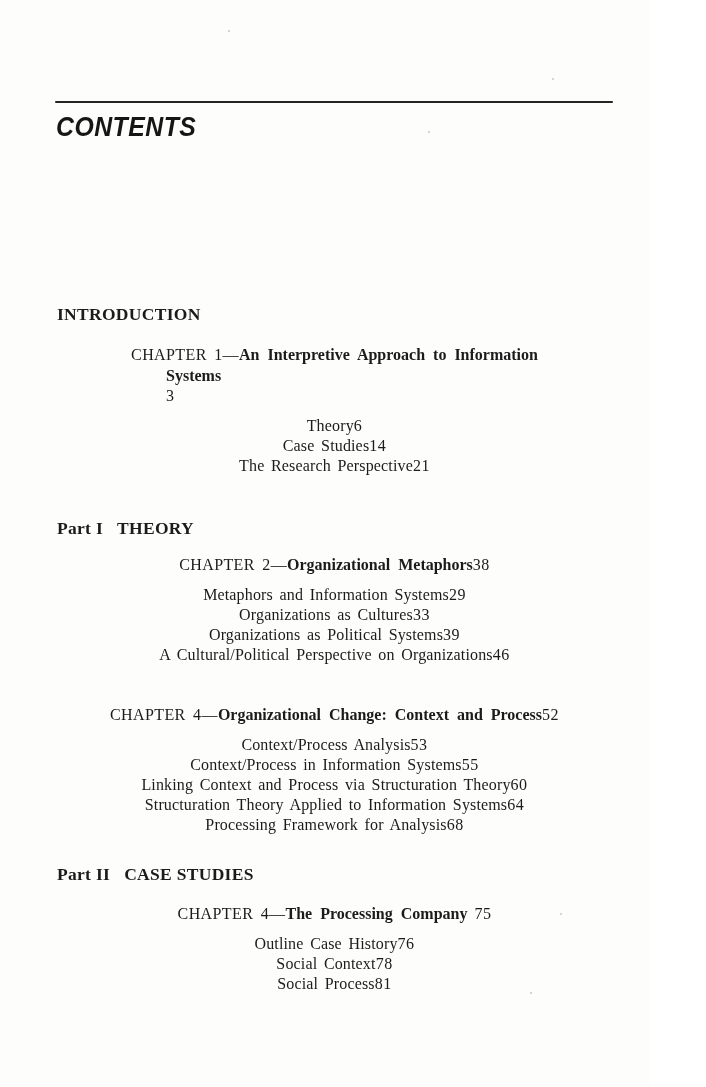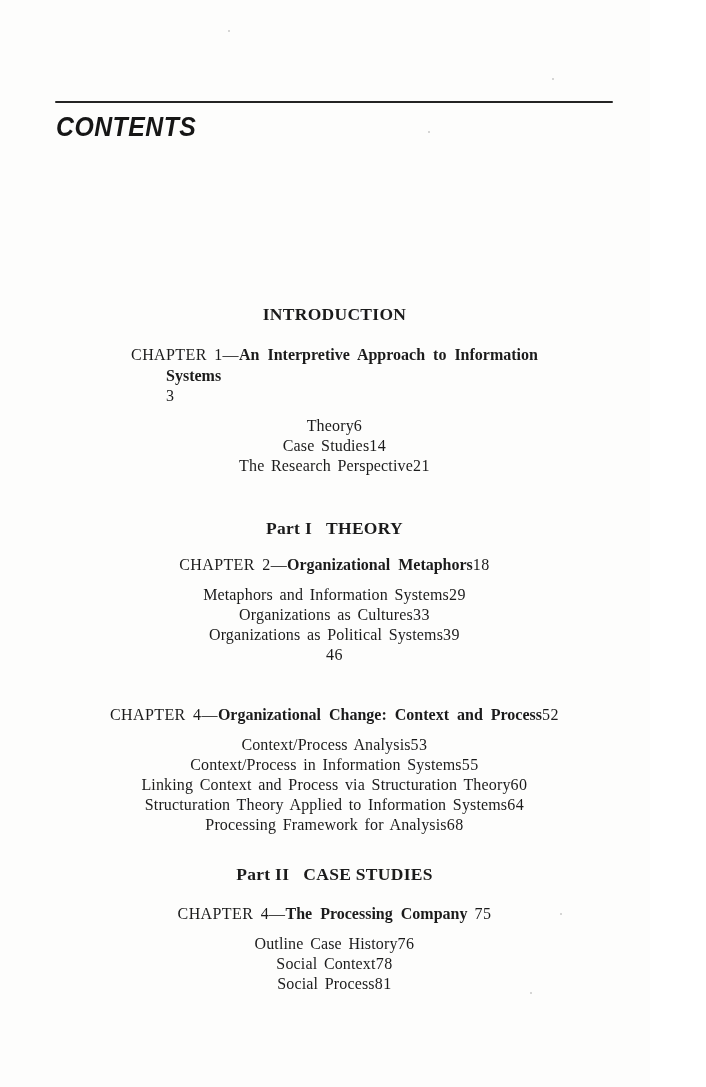--- a/index.html
+++ b/index.html
@@ -49,21 +49,20 @@
     top: 304px;
     width: 555px;
     font-size: 16px;
     line-height: 20px;
   }
   .section-heading {
     font-weight: 700;
     font-size: 17.5px;
     letter-spacing: 0.3px;
     line-height: 20px;
-    text-align: center;
   }
   .part-title-span { margin-left: 14px; }
   .chap-line1, .chap-row, .chap-line2, .entry {
     display: flex;
     justify-content: center;
     align-items: baseline;
   }
   .chap-prefix {
     letter-spacing: 0.4px;
     word-spacing: 3px;
@@ -149,36 +148,37 @@
       <span class="entry-title">The Research Perspective</span>
       <span class="page-num">21</span>
     </div>
 
     <div class="section-heading mt42">
       <span>Part I</span><span class="part-title-span">THEORY</span>
     </div>
 
     <div class="chap-row mt17">
       <span><span class="chap-prefix">CHAPTER 2—</span><span class="chap-title">Organizational Metaphors</span></span>
-      <span class="page-num">18</span>
+      <span class="page-num">38</span>
     </div>
 
     <div class="entry mt10">
       <span class="entry-title">Metaphors and Information Systems</span>
       <span class="page-num">29</span>
     </div>
     <div class="entry">
       <span class="entry-title">Organizations as Cultures</span>
       <span class="page-num">33</span>
     </div>
     <div class="entry">
       <span class="entry-title">Organizations as Political Systems</span>
       <span class="page-num">39</span>
     </div>
     <div class="entry">
+      <span class="entry-title">A Cultural/Political Perspective on Organizations</span>
       <span class="page-num">46</span>
     </div>
 
     <div class="chap-row mt40">
       <span><span class="chap-prefix">CHAPTER 4—</span><span class="chap-title">Organizational Change: Context and Process</span></span>
       <span class="page-num">52</span>
     </div>
 
     <div class="entry mt10">
       <span class="entry-title">Context/Process Analysis</span>

